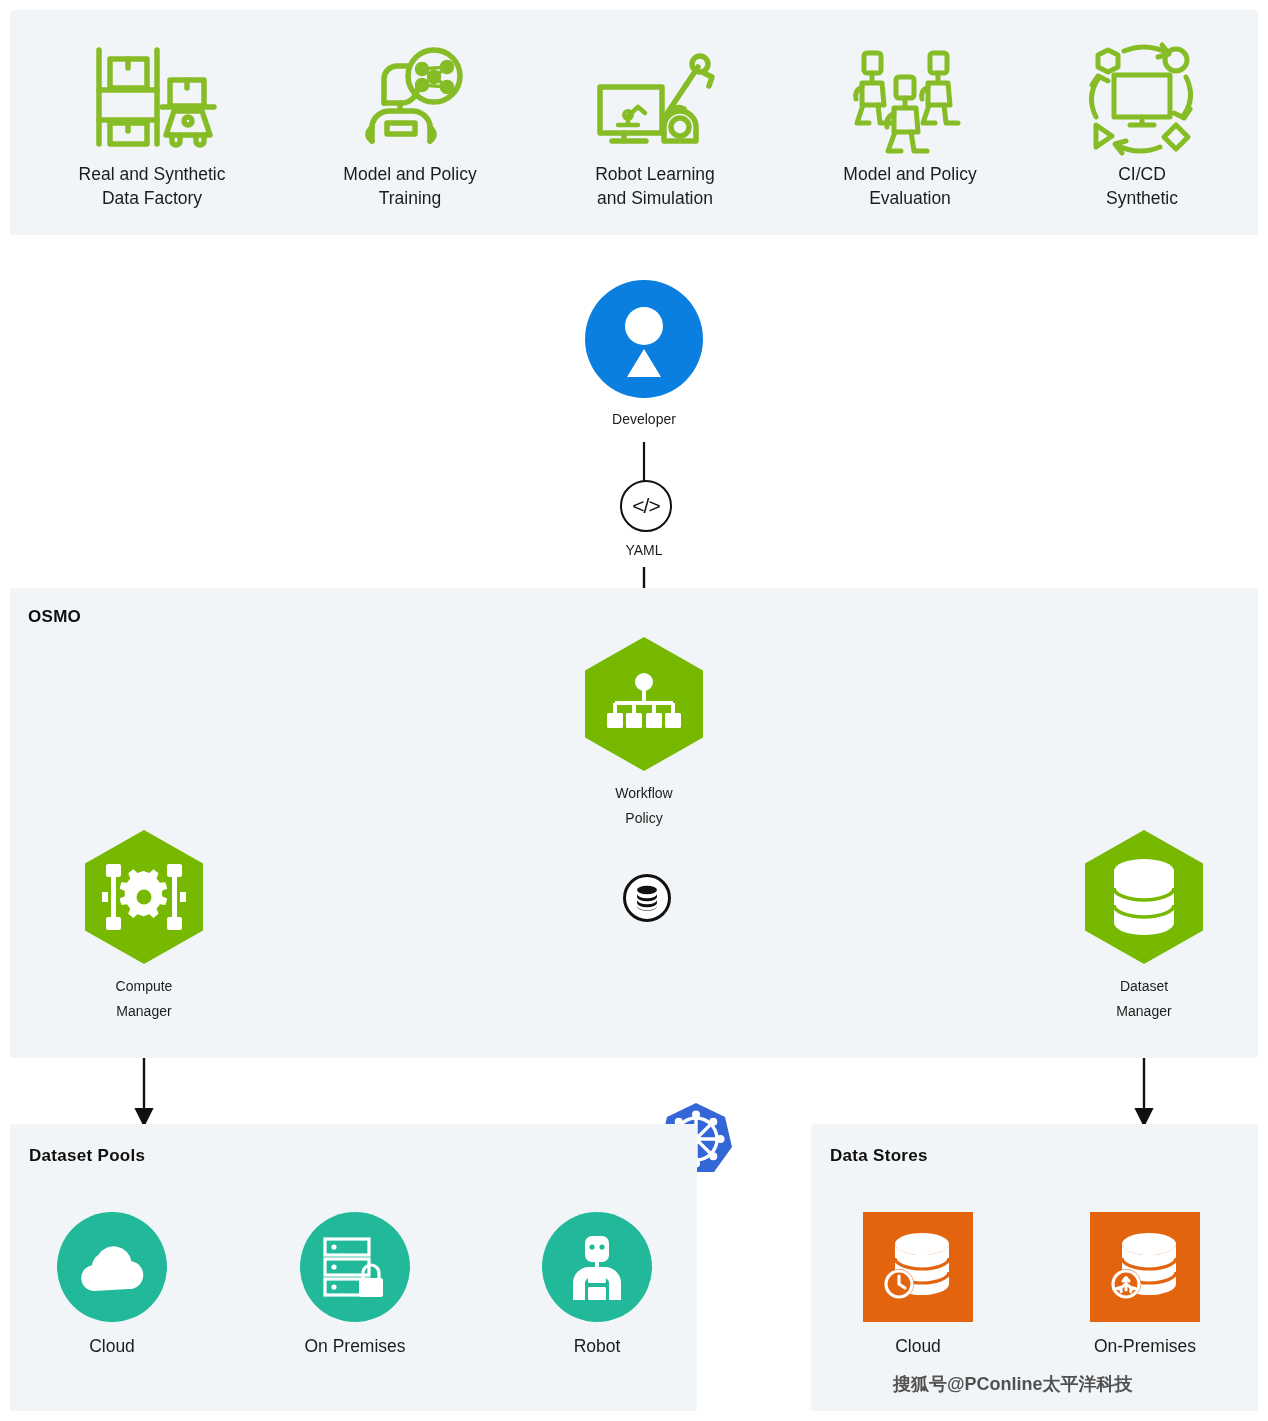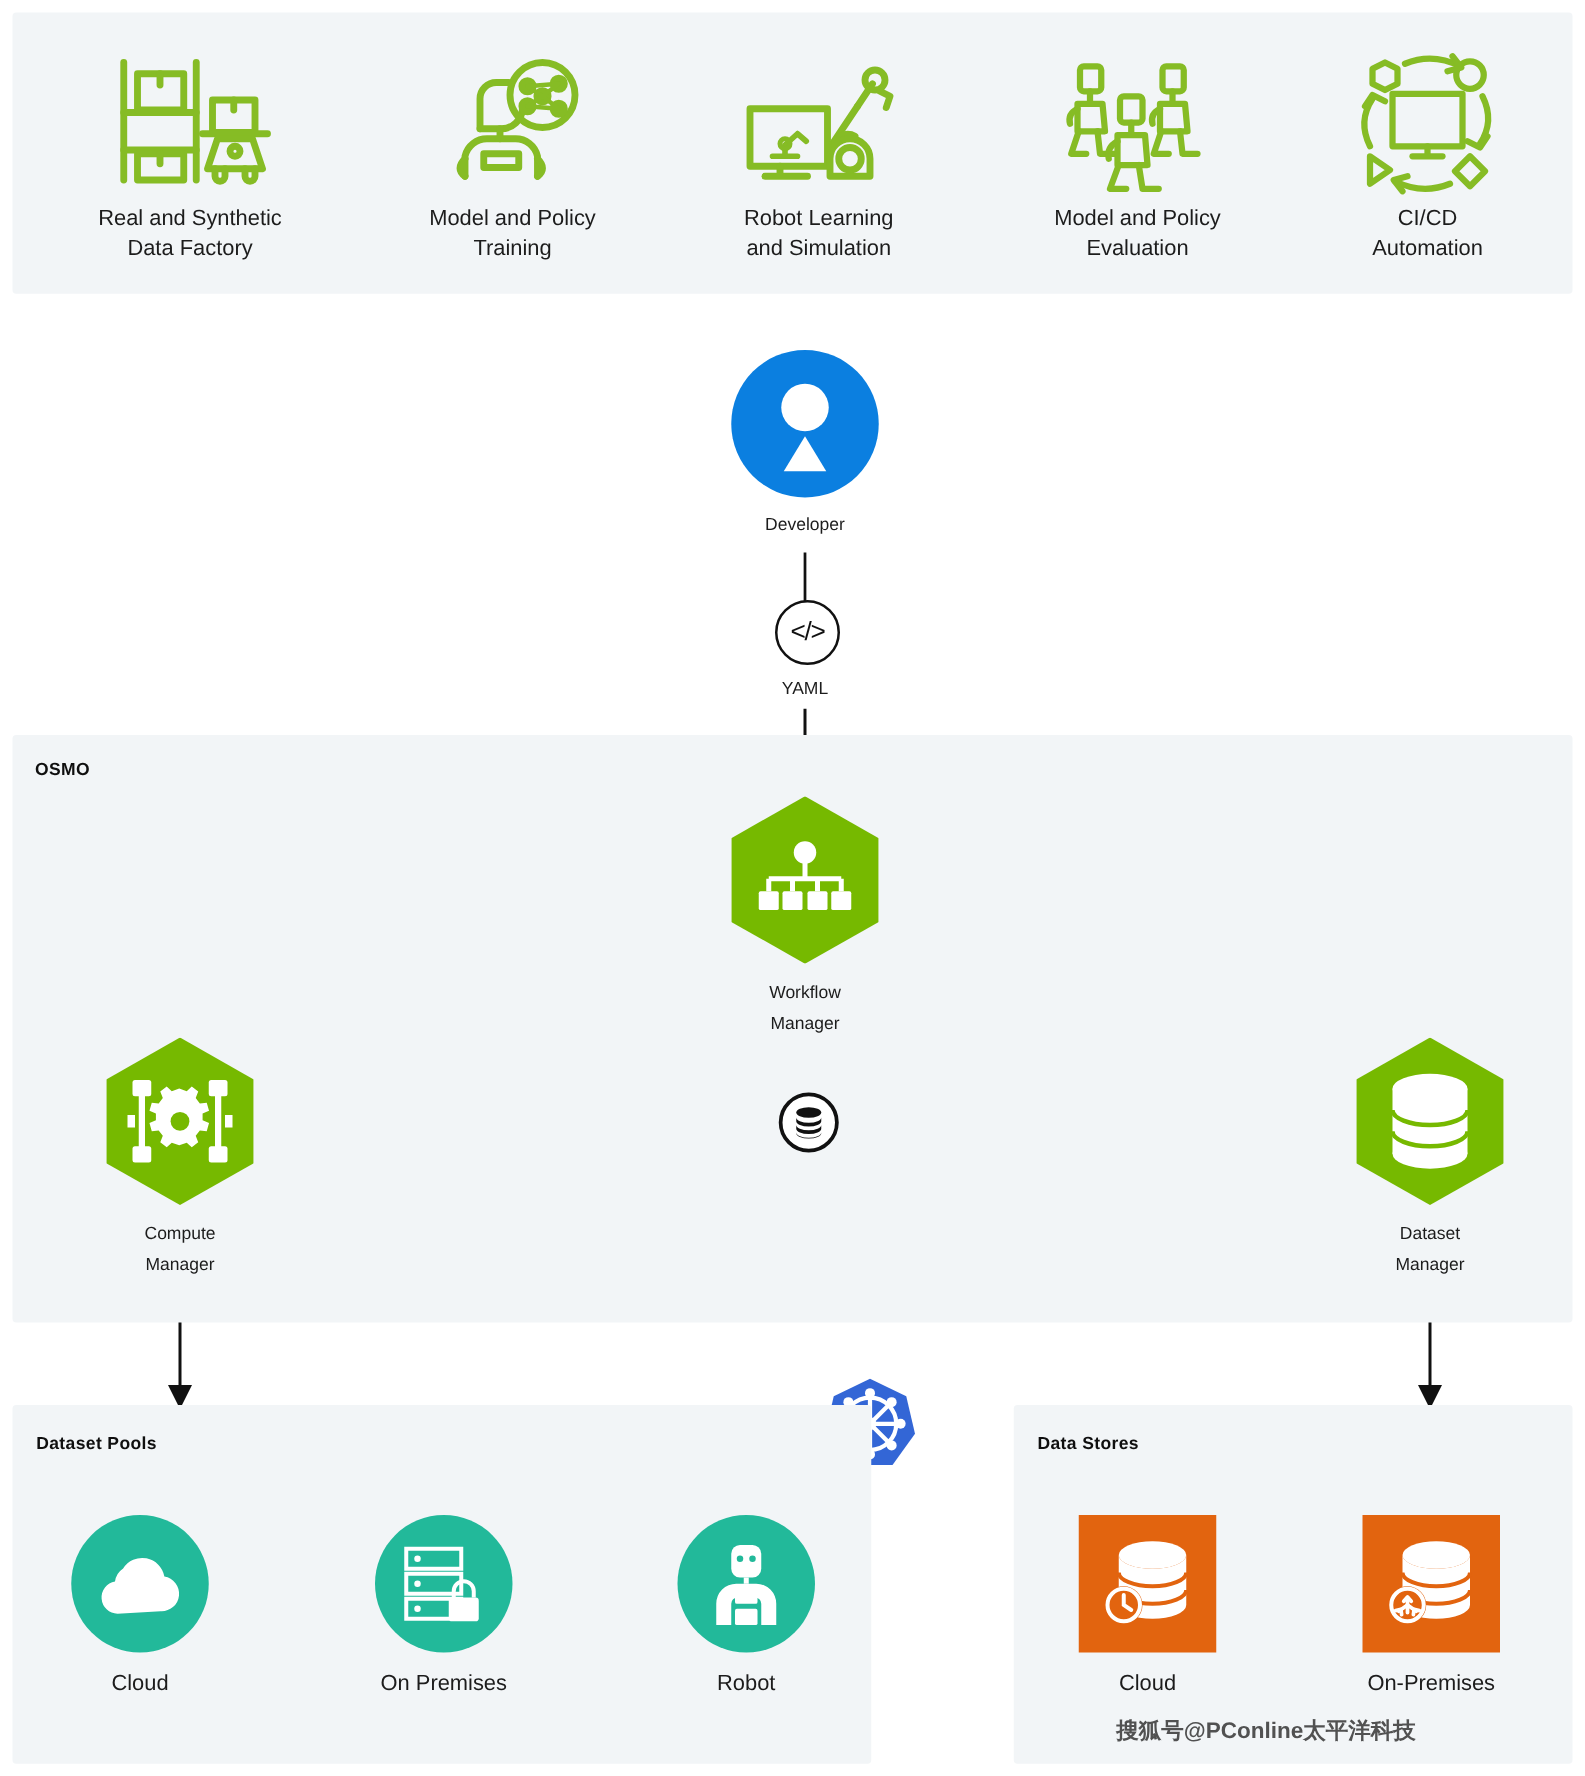--- a/index.html
+++ b/index.html
@@ -14,21 +14,21 @@
   .stage{position:absolute;left:0;top:0;width:1144px;height:1421px;}
 
   
   .panel{position:absolute;background:#f2f5f7;border-radius:3px;}
   #top-band{left:10px;top:10px;width:1248px;height:225px;}
   #osmo-band{left:10px;top:588px;width:1248px;height:470px;}
   #compute-band{left:10px;top:1124px;width:687px;height:287px;}
   #data-band{left:811px;top:1124px;width:447px;height:287px;}
 
   .band-title{
-    position:absolute;font-weight:bold;font-size:14px;
+    position:absolute;font-weight:bold;font-size:17px;
     letter-spacing:.3px;color:#0f0f0f;
   }
 
   
   .top-cell{position:absolute;top:32px;width:200px;text-align:center;}
   .top-cell .gfx{height:110px;display:flex;align-items:center;justify-content:center;}
   .top-cell .cap{
     margin-top:10px;font-size:17.5px;line-height:24px;color:#1c1c1c;
     white-space:pre-line;
   }
@@ -234,21 +234,21 @@
           <path d="M80 4 l7 9 l-11 3" fill="none"></path>
           <path d="M104 36 q10 20 -2 38"></path>
           <path d="M108 68 l-6 9 l-10 -5"></path>
           <path d="M78 106 q-22 9 -44 -2"></path>
           <path d="M40 112 l-7 -9 l11 -3"></path>
           <path d="M14 76 q-10 -20 2 -38"></path>
           <path d="M10 44 l6 -9 l10 5"></path>
         </svg>
       </div>
       <div class="cap">CI/CD
-Automation</div>
+Synthetic</div>
     </div>
   </div>
 
   <svg id="connectors">
     <defs>
       <marker id="arrow" markerWidth="9" markerHeight="9" refX="7.5" refY="4" orient="auto">
         <path d="M0,0 L8,4 L0,8 z" fill="#111"></path>
       </marker>
       <marker id="arrowStart" markerWidth="9" markerHeight="9" refX="0.5" refY="4" orient="auto">
         <path d="M8,0 L0,4 L8,8 z" fill="#111"></path>
@@ -299,21 +299,21 @@
         <rect x="25" y="30" width="4" height="10"></rect>
         <rect x="45" y="30" width="4" height="10"></rect>
         <rect x="64" y="30" width="4" height="10"></rect>
         <rect x="0" y="40" width="16" height="15" rx="1.5"></rect>
         <rect x="19" y="40" width="16" height="15" rx="1.5"></rect>
         <rect x="39" y="40" width="16" height="15" rx="1.5"></rect>
         <rect x="58" y="40" width="16" height="15" rx="1.5"></rect>
       </svg>
     </div>
     <div class="cap" style="margin-top:10px;">Workflow
-Manager</div>
+Policy</div>
   </div>
 
   <div class="node" style="left:85px;top:830px;width:118px;">
     <div class="hex">
       <svg width="84" height="70" viewBox="0 0 84 70" fill="#ffffff">
 
         <rect x="4" y="2" width="15" height="13" rx="2"></rect>
         <rect x="9" y="14" width="5" height="42"></rect>
         <rect x="4" y="55" width="15" height="13" rx="2"></rect>
         <rect x="0" y="30" width="6" height="10"></rect>

